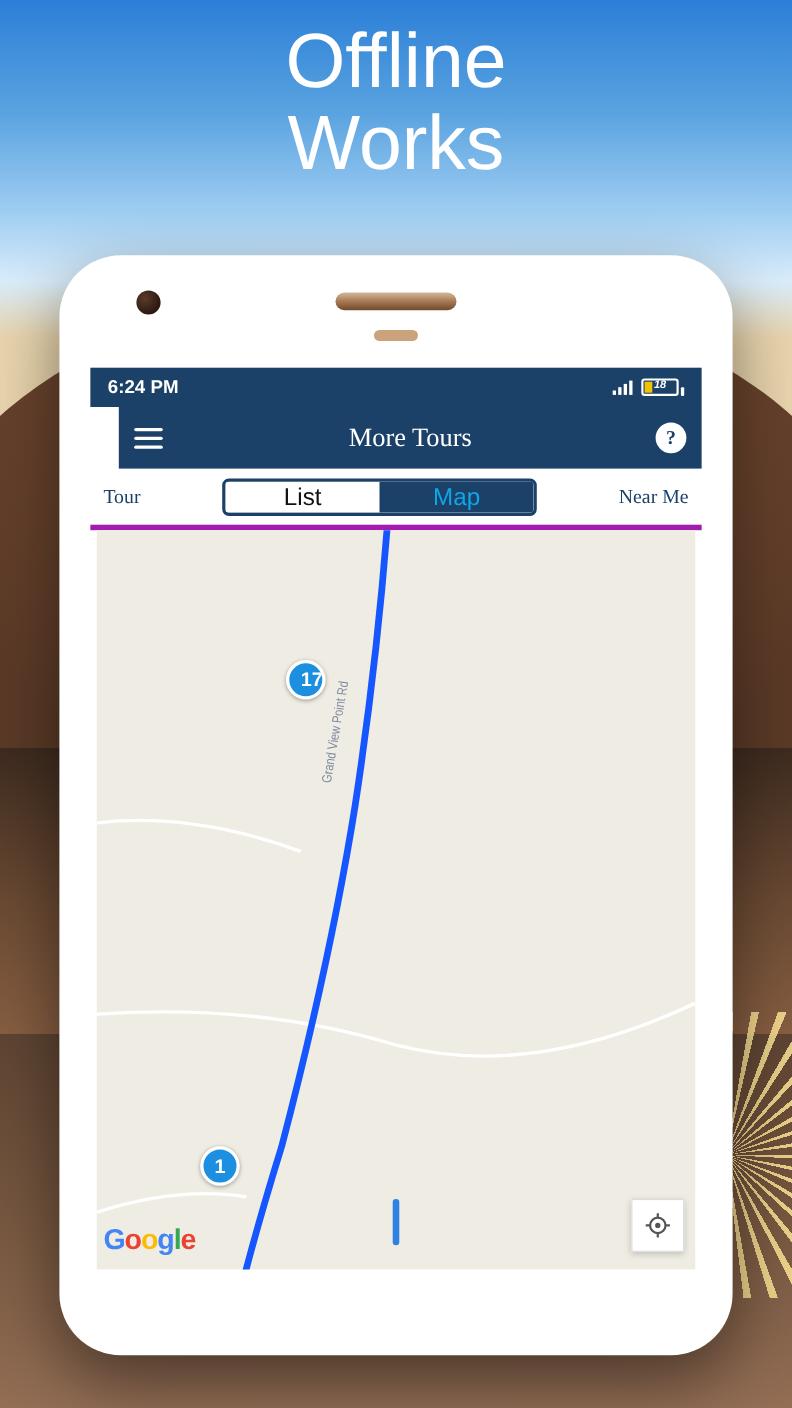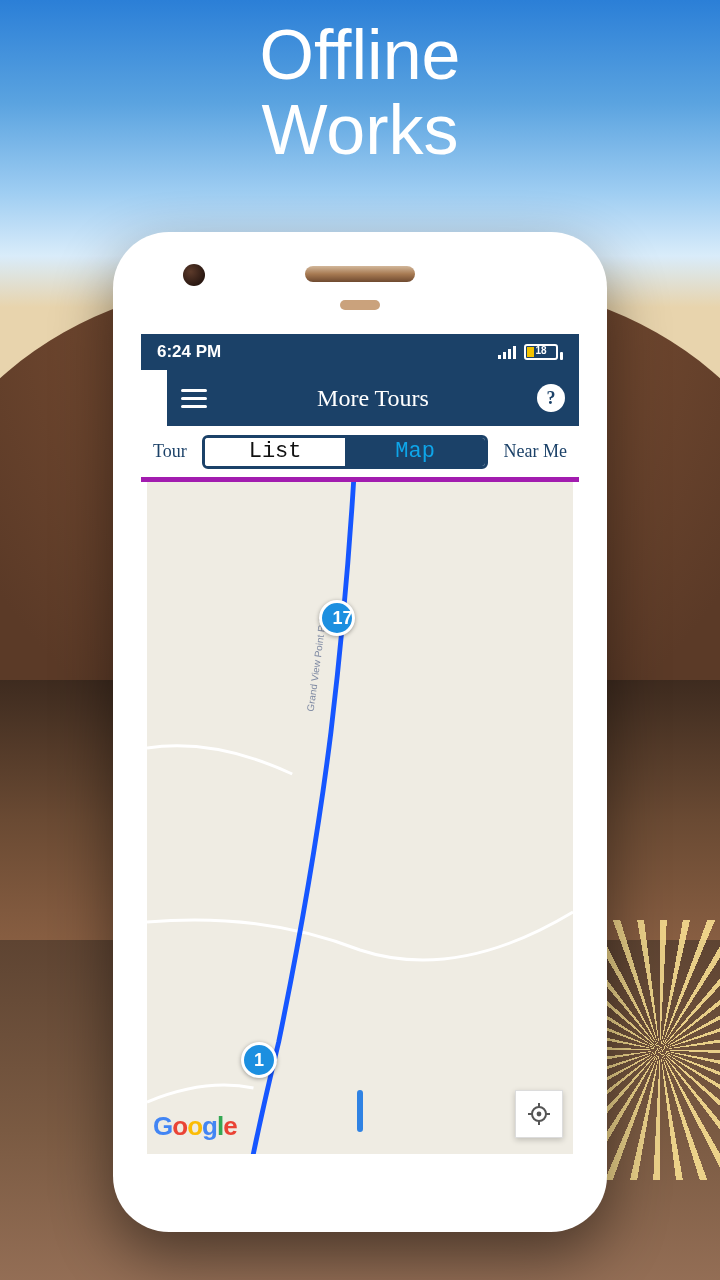--- a/index.html
+++ b/index.html
@@ -38,21 +38,21 @@
     position: absolute; left: 0; right: 0; top: 18px;
     text-align: center; color: #fff;
     font-weight: 300; font-size: 70px; line-height: 1.07;
   }
 
   
   .phone {
     position: absolute;
     left: 50%; transform: translateX(-50%);
     top: 232px;
-    width: 494px; height: 1000px;
+    width: 612px; height: 1000px;
     background: #fff;
     border-radius: 56px;
     box-shadow: 0 24px 60px rgba(0,0,0,.45);
   }
   .cam-dot { position:absolute; top:32px; left:70px; width:22px; height:22px; border-radius:50%;
     background: radial-gradient(circle at 35% 35%, #5c3a2a, #2a1812 70%); }
   .speaker { position:absolute; top:34px; left:50%; transform:translateX(-50%); width:110px; height:16px; border-radius:10px;
     background: linear-gradient(#d2b79a,#a77a52,#6f4a30); }
   .sensor { position:absolute; top:68px; left:50%; transform:translateX(-50%); width:40px; height:10px; border-radius:6px;
     background:#caa27c; }
@@ -65,21 +65,21 @@
   
   .statusbar {
     height:36px; background:#1b4168; color:#fff;
     display:flex; align-items:center; justify-content:space-between;
     padding:0 16px; font-size:17px; font-weight:600;
   }
   .status-right { display:flex; align-items:center; gap:8px; }
   .cell { display:inline-flex; align-items:flex-end; gap:2px; height:14px; }
   .cell i { display:block; width:3px; background:#fff; }
   .cell i:nth-child(1){height:4px}.cell i:nth-child(2){height:7px}.cell i:nth-child(3){height:10px}.cell i:nth-child(4){height:13px}
-  .batt { display:inline-flex; align-items:flex-end; }
+  .batt { display:inline-flex; align-items:flex-end;font-style:italic; }
   .batt-body { width:34px; height:16px; border:2px solid #fff; border-radius:3px; position:relative; }
   .batt-cap { width:3px; height:8px; background:#fff; margin-left:2px; border-radius:1px; }
   .batt-fill { position:absolute; left:1px; top:1px; bottom:1px; width:22%; background:#f2c200; }
   .batt-num { position:absolute; left:0; right:0; top:-1px; text-align:center; font-size:10px; font-weight:700; color:#fff; }
 
   
   .appheader {
     height:56px; background:#1b4168; color:#fff;
     display:flex; align-items:center; justify-content:center;
     position:relative; font-size:24px; font-weight:400;
@@ -96,21 +96,21 @@
 
   
   .subbar {
     height:56px; background:#fff; border-bottom:5px solid #a21caf;
     display:flex; align-items:center; justify-content:space-between;
     padding:0 12px; color:#1b4168;
   }
   .subbar .side { font-size:18px; font-family: Georgia, serif; cursor:pointer; }
   .seg {
     display:flex; border:3px solid #1b4168; border-radius:6px; overflow:hidden;
-    width:286px; height:34px; font-family: Liberation Mono, monospace; font-size:22px;
+    width:286px; height:34px; font-family: Liberation Sans, sans-serif; font-size:22px;
   }
   .seg > div { flex:1; display:flex; align-items:center; justify-content:center; cursor:pointer; }
   .seg .active-list { background:#fff; color:#111; }
   .seg .active-map  { background:#1b4168; color:#0ea5e9; }
 
   
   .maparea {
     position:absolute; left:6px; right:6px; top:148px; bottom:6px;
     background:#efece3;
   }

